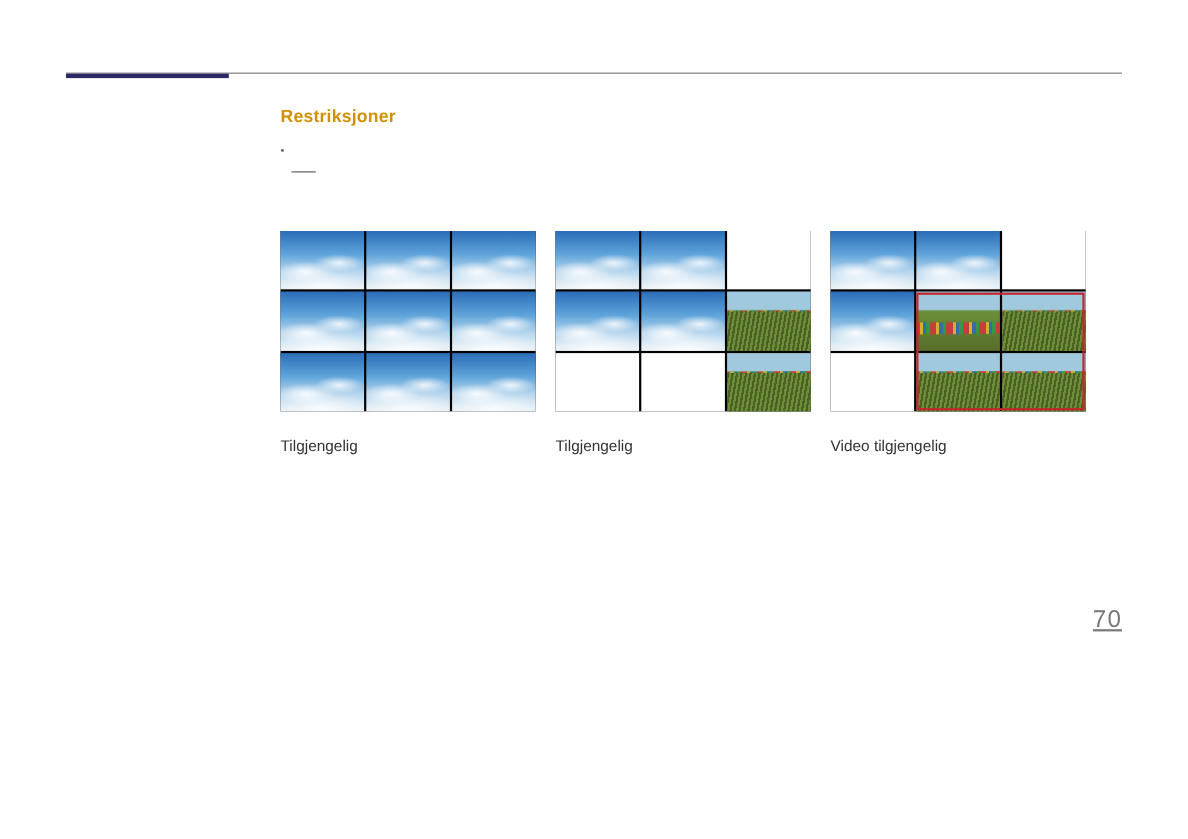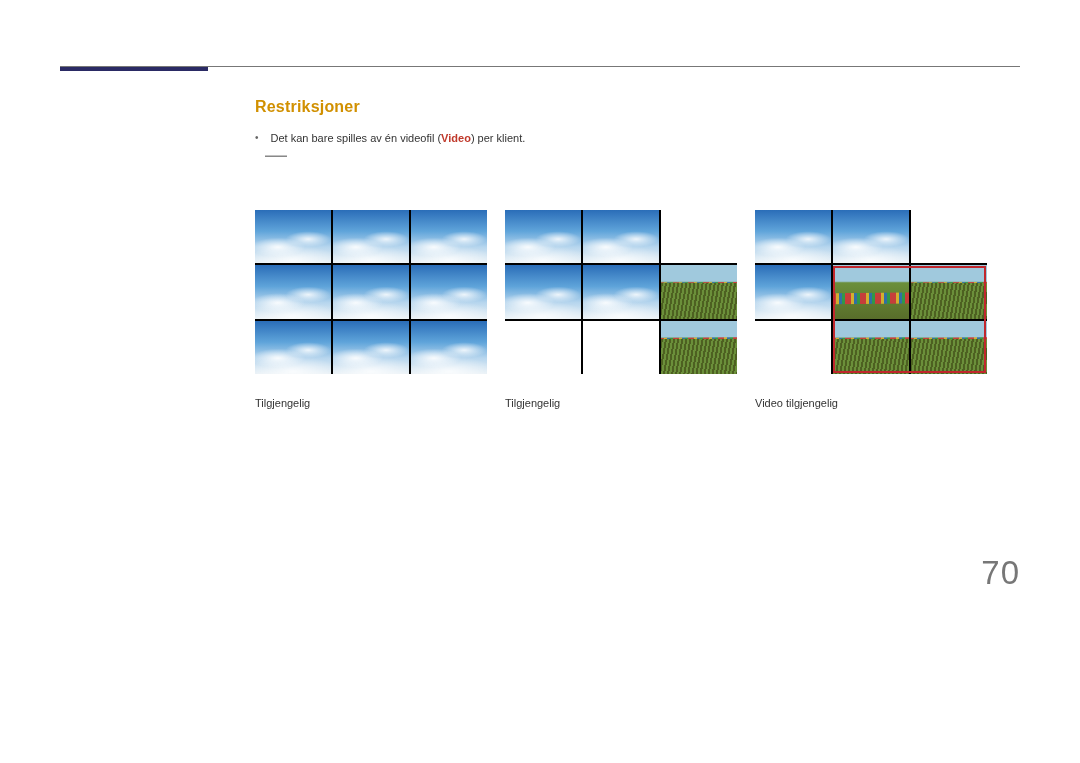--- a/index.html
+++ b/index.html
@@ -11,57 +11,54 @@
   .bullets{color:#333;font-size:11px;}
   .li{display:flex;gap:12px;margin-bottom:4px;}
   .li .dot{flex:0 0 auto;color:#666;font-size:10px;line-height:16px;}
   .li .txt{line-height:16px;}
   .sub{margin-left:28px;position:relative;color:#333;font-size:11px;}
   .sub .rule{color:#888;font-size:22px;line-height:6px;position:absolute;left:-18px;top:2px;font-weight:300;}
   .sub .line{line-height:16px;}
   .kw{color:#c0392b;font-weight:600;}
   .figs{position:absolute;top:210px;left:255px;right:48px;display:flex;gap:18px;}
   .figcol{flex:0 0 auto;}
-  .figcol .cap{font-size:11px;color:#333;margin-top:22px;}
+  .figcol .cap{font-size:14px;color:#333;margin-top:22px;}
   .grid3{display:grid;grid-template-columns:repeat(3,1fr);grid-template-rows:repeat(3,1fr);width:232px;height:164px;gap:2px;background:#000;}
   .cell{background:#fff;position:relative;overflow:hidden;}
   .skyCell{background:linear-gradient(180deg,#2a6db8 0%,#5fa4da 40%,#b7d6ee 70%,#e9f1f6 100%);}
   .skyCell .clouds{position:absolute;inset:0;background:
     radial-gradient(ellipse 60% 30% at 30% 70%, rgba(255,255,255,0.9) 0%, rgba(255,255,255,0) 60%),
     radial-gradient(ellipse 50% 25% at 70% 55%, rgba(255,255,255,0.85) 0%, rgba(255,255,255,0) 60%),
     radial-gradient(ellipse 90% 40% at 50% 95%, rgba(255,255,255,0.8) 0%, rgba(255,255,255,0) 70%);
     filter:blur(0.6px);}
   .grassCell{background:linear-gradient(180deg,#a0c9dd 0%, #a0c9dd 30%, #6b8f3a 33%, #586d2a 100%);}
   .grassCell .flags{position:absolute;top:30%;left:0;right:0;height:24%;background:
     repeating-linear-gradient(90deg,#d8333c 0 3px,#e6b82e 3px 6px,#2a6db8 6px 9px,#2a9e4a 9px 12px,#d8333c 12px 15px);
     opacity:0.85;clip-path:polygon(0% 10%,100% 5%,100% 90%,0% 95%);filter:blur(0.4px);}
   .grassCell .grs{position:absolute;left:0;right:0;bottom:0;height:66%;background:
     repeating-linear-gradient(100deg,#4d6021 0 2px,#6b8f3a 2px 4px);}
   .blank{background:#fff;}
   .red-overlap{position:absolute;box-sizing:border-box;border:2px solid #c1272d;left:calc(33.33% + 1px);top:calc(33.33% + 1px);width:calc(66.66% - 2px);height:calc(66.66% - 2px);pointer-events:none;}
-  .pageNum{position:absolute;right:60px;bottom:30px;font-size:33px;color:#777;font-weight:300;letter-spacing:1px;}
+  .pageNum{position:absolute;right:60px;bottom:47px;font-size:22px;color:#777;font-weight:300;letter-spacing:1px;text-decoration:underline;}
   .rel{position:relative;}
 </style>
 </head>
 <body>
 
 <div class="page">
 
   <div class="hr"></div>
   <div class="accent-bar"></div>
 
   <div class="content">
     <h3 class="section-title">Restriksjoner</h3>
 
     <div class="bullets">
       <div class="li">
         <span class="dot">•</span>
-        <span class="txt">
-          <span>Det kan bare spilles av én videofil (</span><span class="kw">Video</span><span>) per klient.</span>
-        </span>
       </div>
       <div class="sub">
         <span class="rule">―</span>
       </div>
     </div>
   </div>
 
   <div class="figs">
 
     <div class="figcol">

